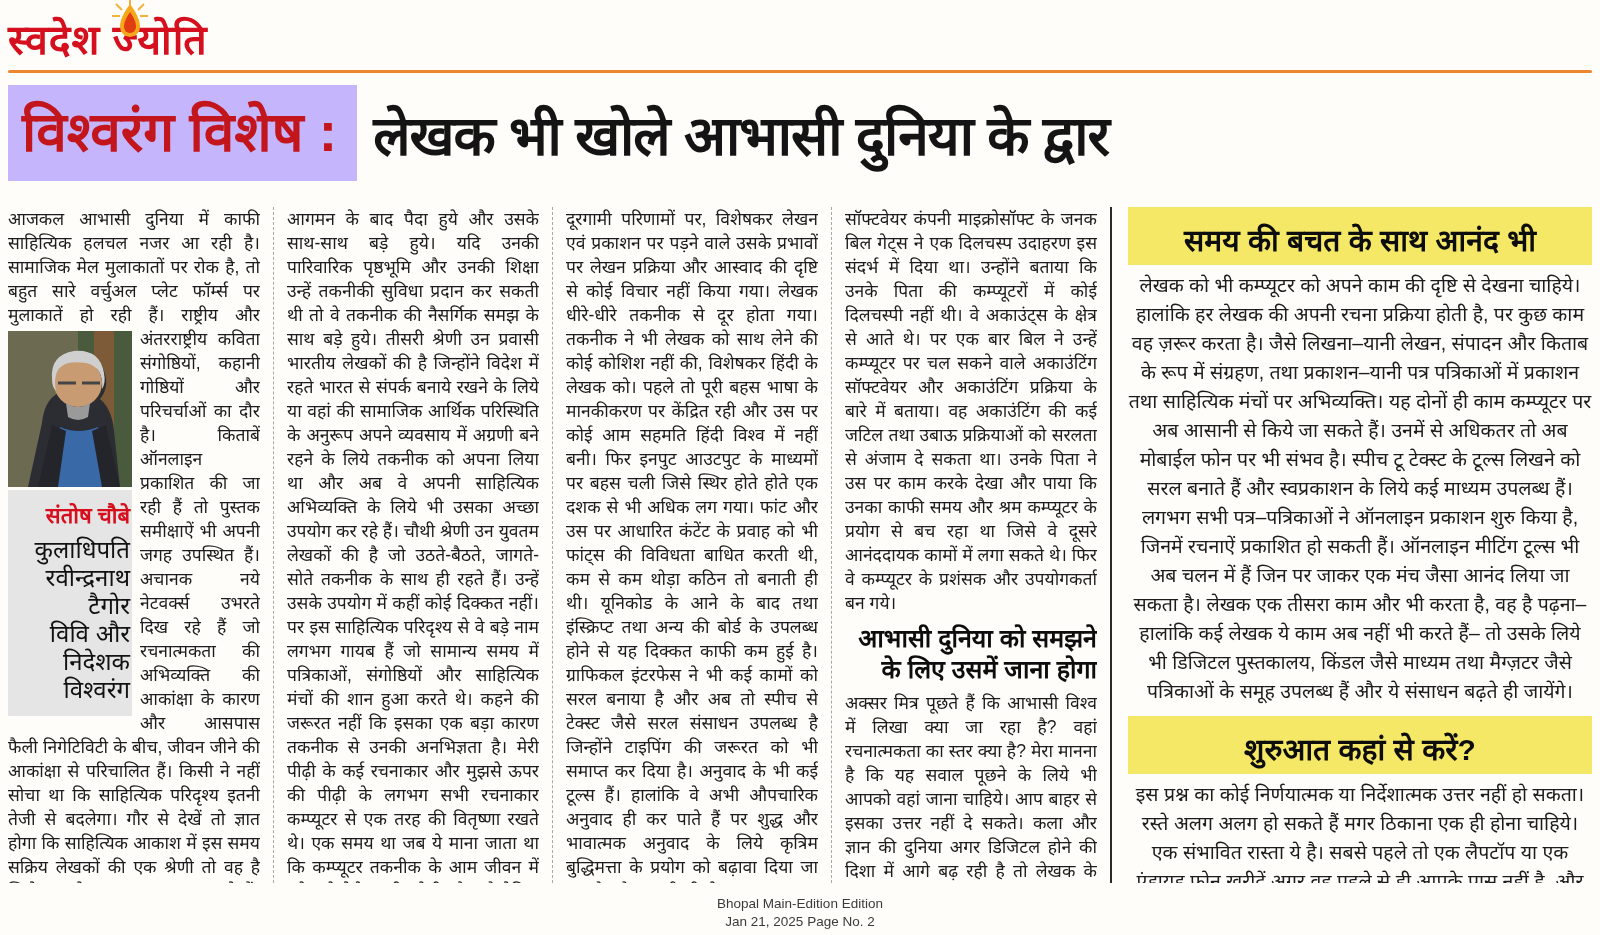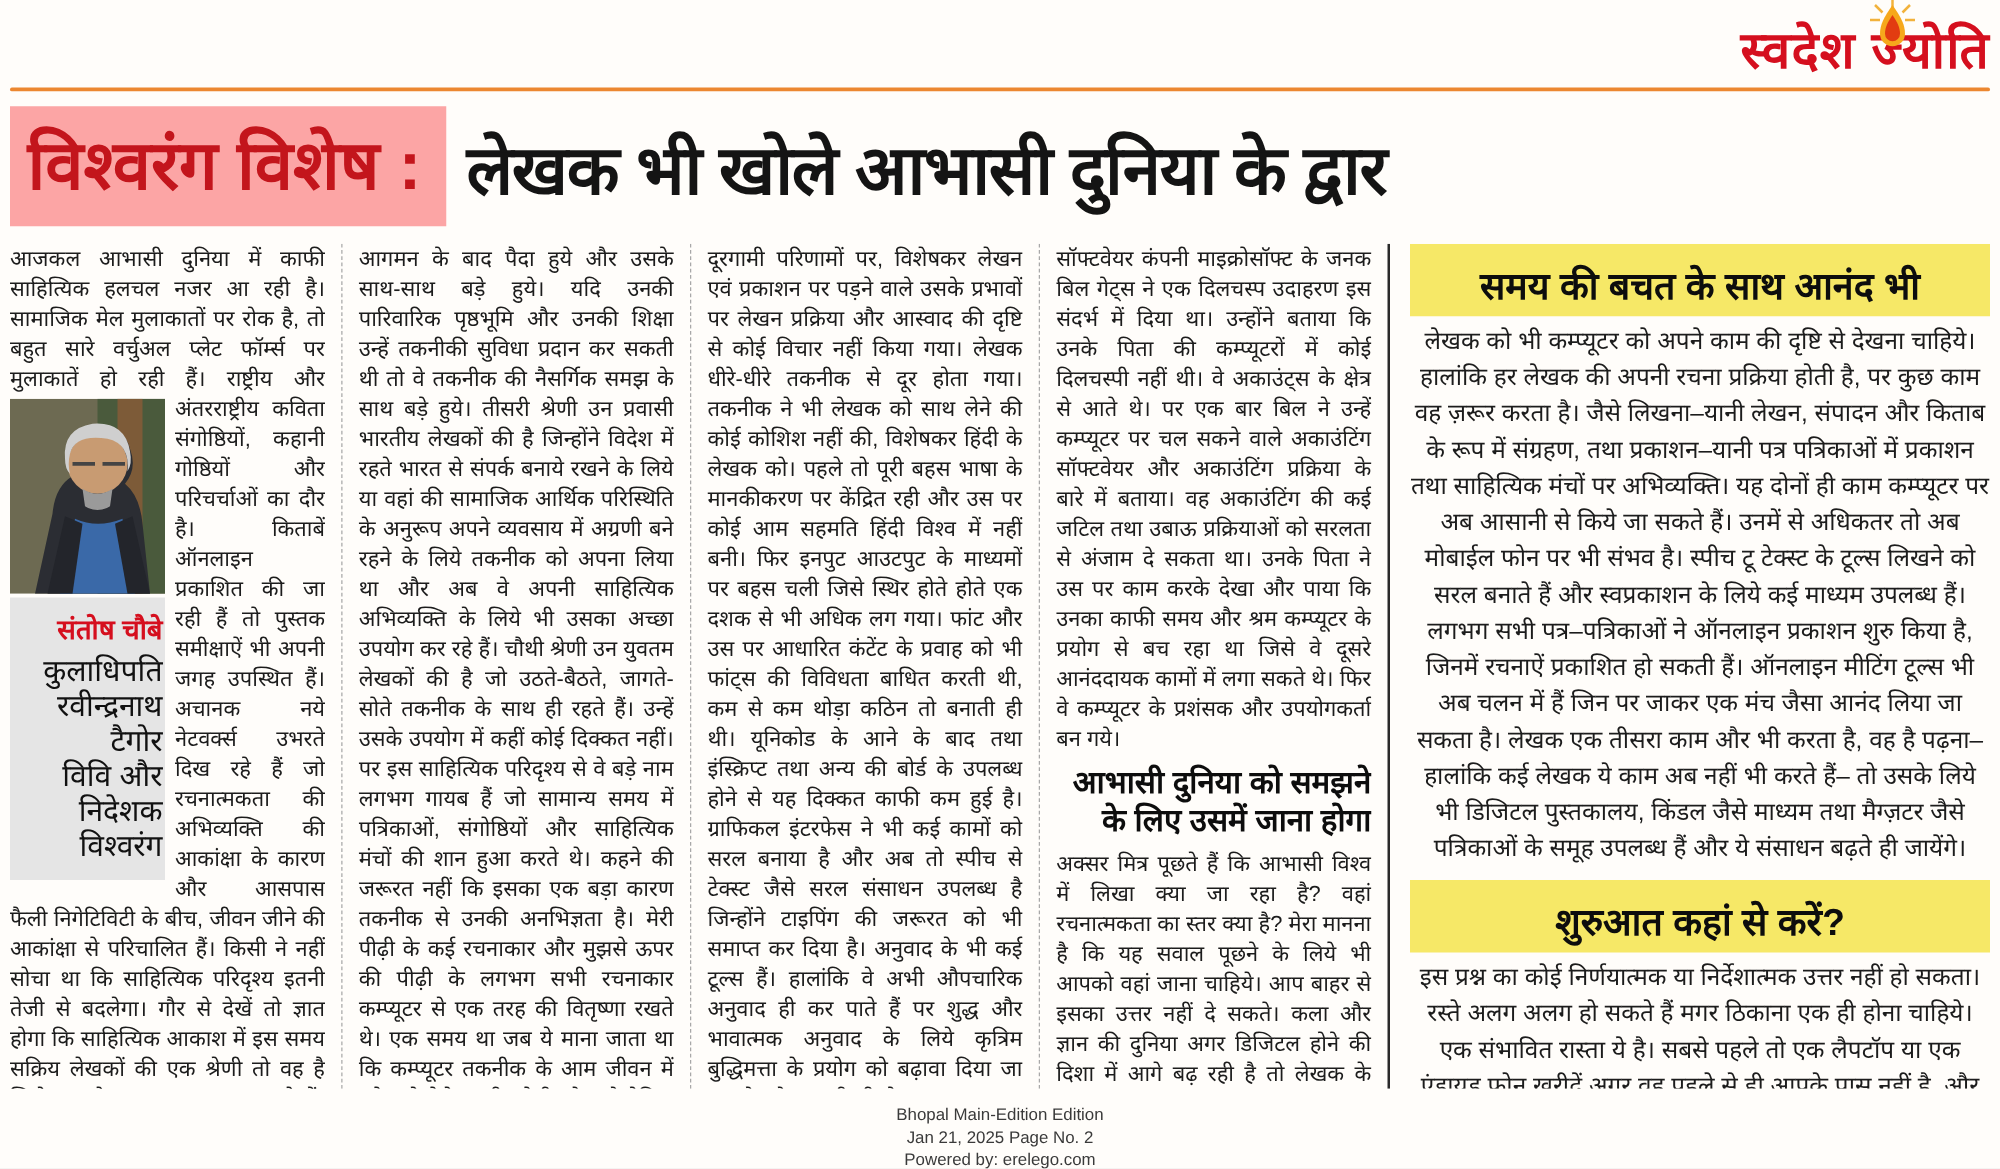--- a/index.html
+++ b/index.html
@@ -3,39 +3,39 @@
 <meta charset="utf-8">
 <style>
   * { margin:0; padding:0; box-sizing:border-box; }
   html,body { background:#e8e8e8; }
   body { font-family:"Liberation Sans", sans-serif; }
   .page {
     position:relative; width:1600px; height:935px; margin:0 auto;
     background:#fffdfa; overflow:hidden; padding:6px 8px 0;
   }
   
-  .masthead { text-align:right; padding-top:4px; height:62px; }
+  .masthead { text-align:left; padding-top:4px; height:62px; }
   .masthead-title {
     position:relative; display:inline-block;
     color:#d50f1e; font-size:41px; font-weight:bold; letter-spacing:1px;
   }
   .flame-icon { position:absolute; top:-14px; right:58px; width:40px; height:46px; }
   .masthead-rule { height:3px; background:#ec8730; margin-top:2px; border-radius:2px; }
   
   .headline-row { display:flex; align-items:center; margin-top:12px; height:96px; }
   .headline-kicker {
-    background:#fca5a5; color:#c3151c; font-weight:bold; font-size:55px;
+    background:#c4b5fd; color:#c3151c; font-weight:bold; font-size:55px;
     padding:6px 20px 14px 14px; white-space:nowrap; height:96px; display:flex; align-items:center;
   }
   .headline-main {
     color:#141414; font-weight:bold; font-size:55px; padding-left:16px;
     white-space:nowrap; letter-spacing:-1px;
   }
   
-  .content { display:flex; margin-top:14px; height:676px; overflow:hidden; }
+  .content { display:flex; margin-top:26px; height:676px; overflow:hidden; }
   .col {
     width:252px; flex:0 0 252px; font-size:17.5px; line-height:24px;
     text-align:justify; color:#1c1c1c; overflow:hidden;
   }
   .col-sep { flex:0 0 1px; border-left:1px dashed #a8a8a8; margin:0 13px; }
   .col-sep-solid { flex:0 0 2px; background:#2a2a2a; margin:0 0 0 13px; }
   .float-box { float:left; width:124px; margin:4px 8px 2px 0; }
   .author-photo { width:124px; height:156px; display:block; }
   .author-caption { background:#e5e5e5; text-align:right; padding:14px 2px 12px; margin-top:3px; }
   .author-name { color:#d50f1e; font-size:22px; font-weight:bold; margin-bottom:8px; }

